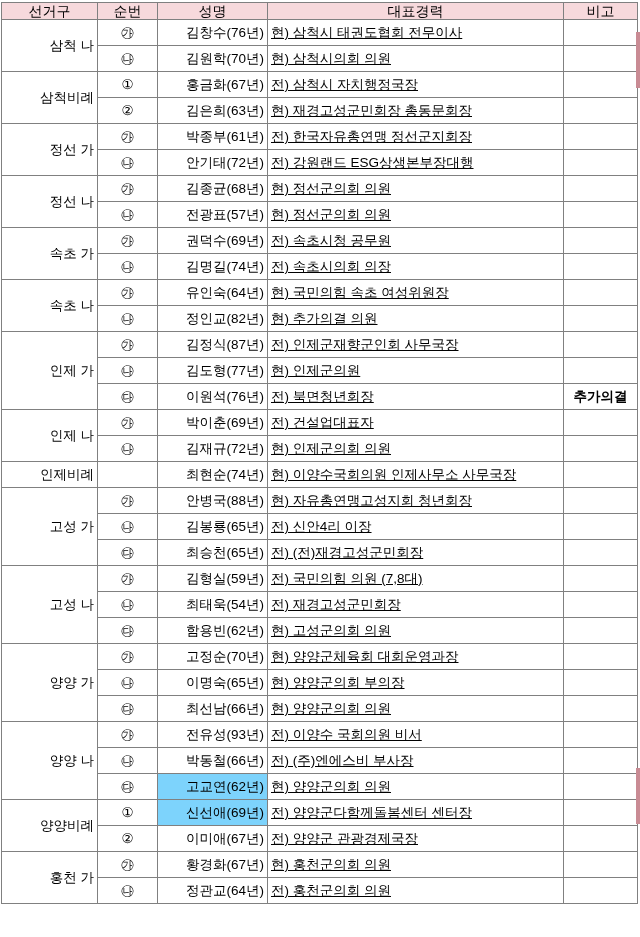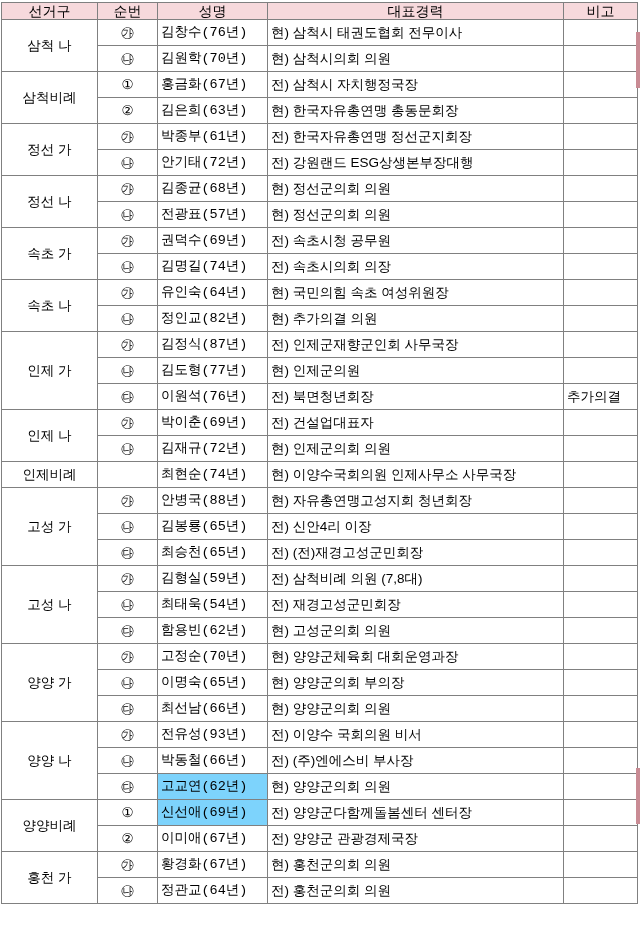--- a/index.html
+++ b/index.html
@@ -46,41 +46,42 @@
     overflow: hidden;
   }
   table.candidate-table thead th {
     background: #f7d9dc;
     text-align: center;
     font-weight: normal;
     height: 16px;
     font-size: 14px;
   }
   td.district {
-    text-align: center;
+    text-align: right;
     font-size: 14px;
     margin-top: 15px;
   }
   td.order {
     text-align: center;
     font-size: 13px;
   }
   td.name {
-    text-align: left;
+    text-align: right;
     font-size: 14px;
-    font-family: Liberation Mono, monospace;
   }
   td.career {
     text-align: left;
     padding-left: 8px;
     font-size: 13.5px;
+    text-decoration: underline;
   }
   td.note {
-    text-align: left;
+    text-align: center;
     font-size: 12.5px;
+    font-weight: bold;
   }
   .hl {
     background: #7dd3fc;
   }
   .edge-mark {
     position: absolute;
     right: 0px;
     width: 4px;
     background: #c98b94;
   }
@@ -123,21 +124,21 @@
         <tr>
           <td class="district" rowspan="2">삼척비례</td>
           <td class="order">①</td>
           <td class="name">홍금화(67년)</td>
           <td class="career">전) 삼척시 자치행정국장</td>
           <td class="note"></td>
         </tr>
         <tr>
           <td class="order">②</td>
           <td class="name">김은희(63년)</td>
-          <td class="career">현) 한국자유총연맹 총동문회장</td>
+          <td class="career">현) 재경고성군민회장 총동문회장</td>
           <td class="note"></td>
         </tr>
         <tr>
           <td class="district" rowspan="2">정선 가</td>
           <td class="order">㉮</td>
           <td class="name">박종부(61년)</td>
           <td class="career">전) 한국자유총연맹 정선군지회장</td>
           <td class="note"></td>
         </tr>
         <tr>
@@ -240,21 +241,21 @@
         <tr>
           <td class="order">㉰</td>
           <td class="name">최승천(65년)</td>
           <td class="career">전) (전)재경고성군민회장</td>
           <td class="note"></td>
         </tr>
         <tr>
           <td class="district" rowspan="3">고성 나</td>
           <td class="order">㉮</td>
           <td class="name">김형실(59년)</td>
-          <td class="career">전) 삼척비례 의원 (7,8대)</td>
+          <td class="career">전) 국민의힘 의원 (7,8대)</td>
           <td class="note"></td>
         </tr>
         <tr>
           <td class="order">㉯</td>
           <td class="name">최태욱(54년)</td>
           <td class="career">전) 재경고성군민회장</td>
           <td class="note"></td>
         </tr>
         <tr>
           <td class="order">㉰</td>

